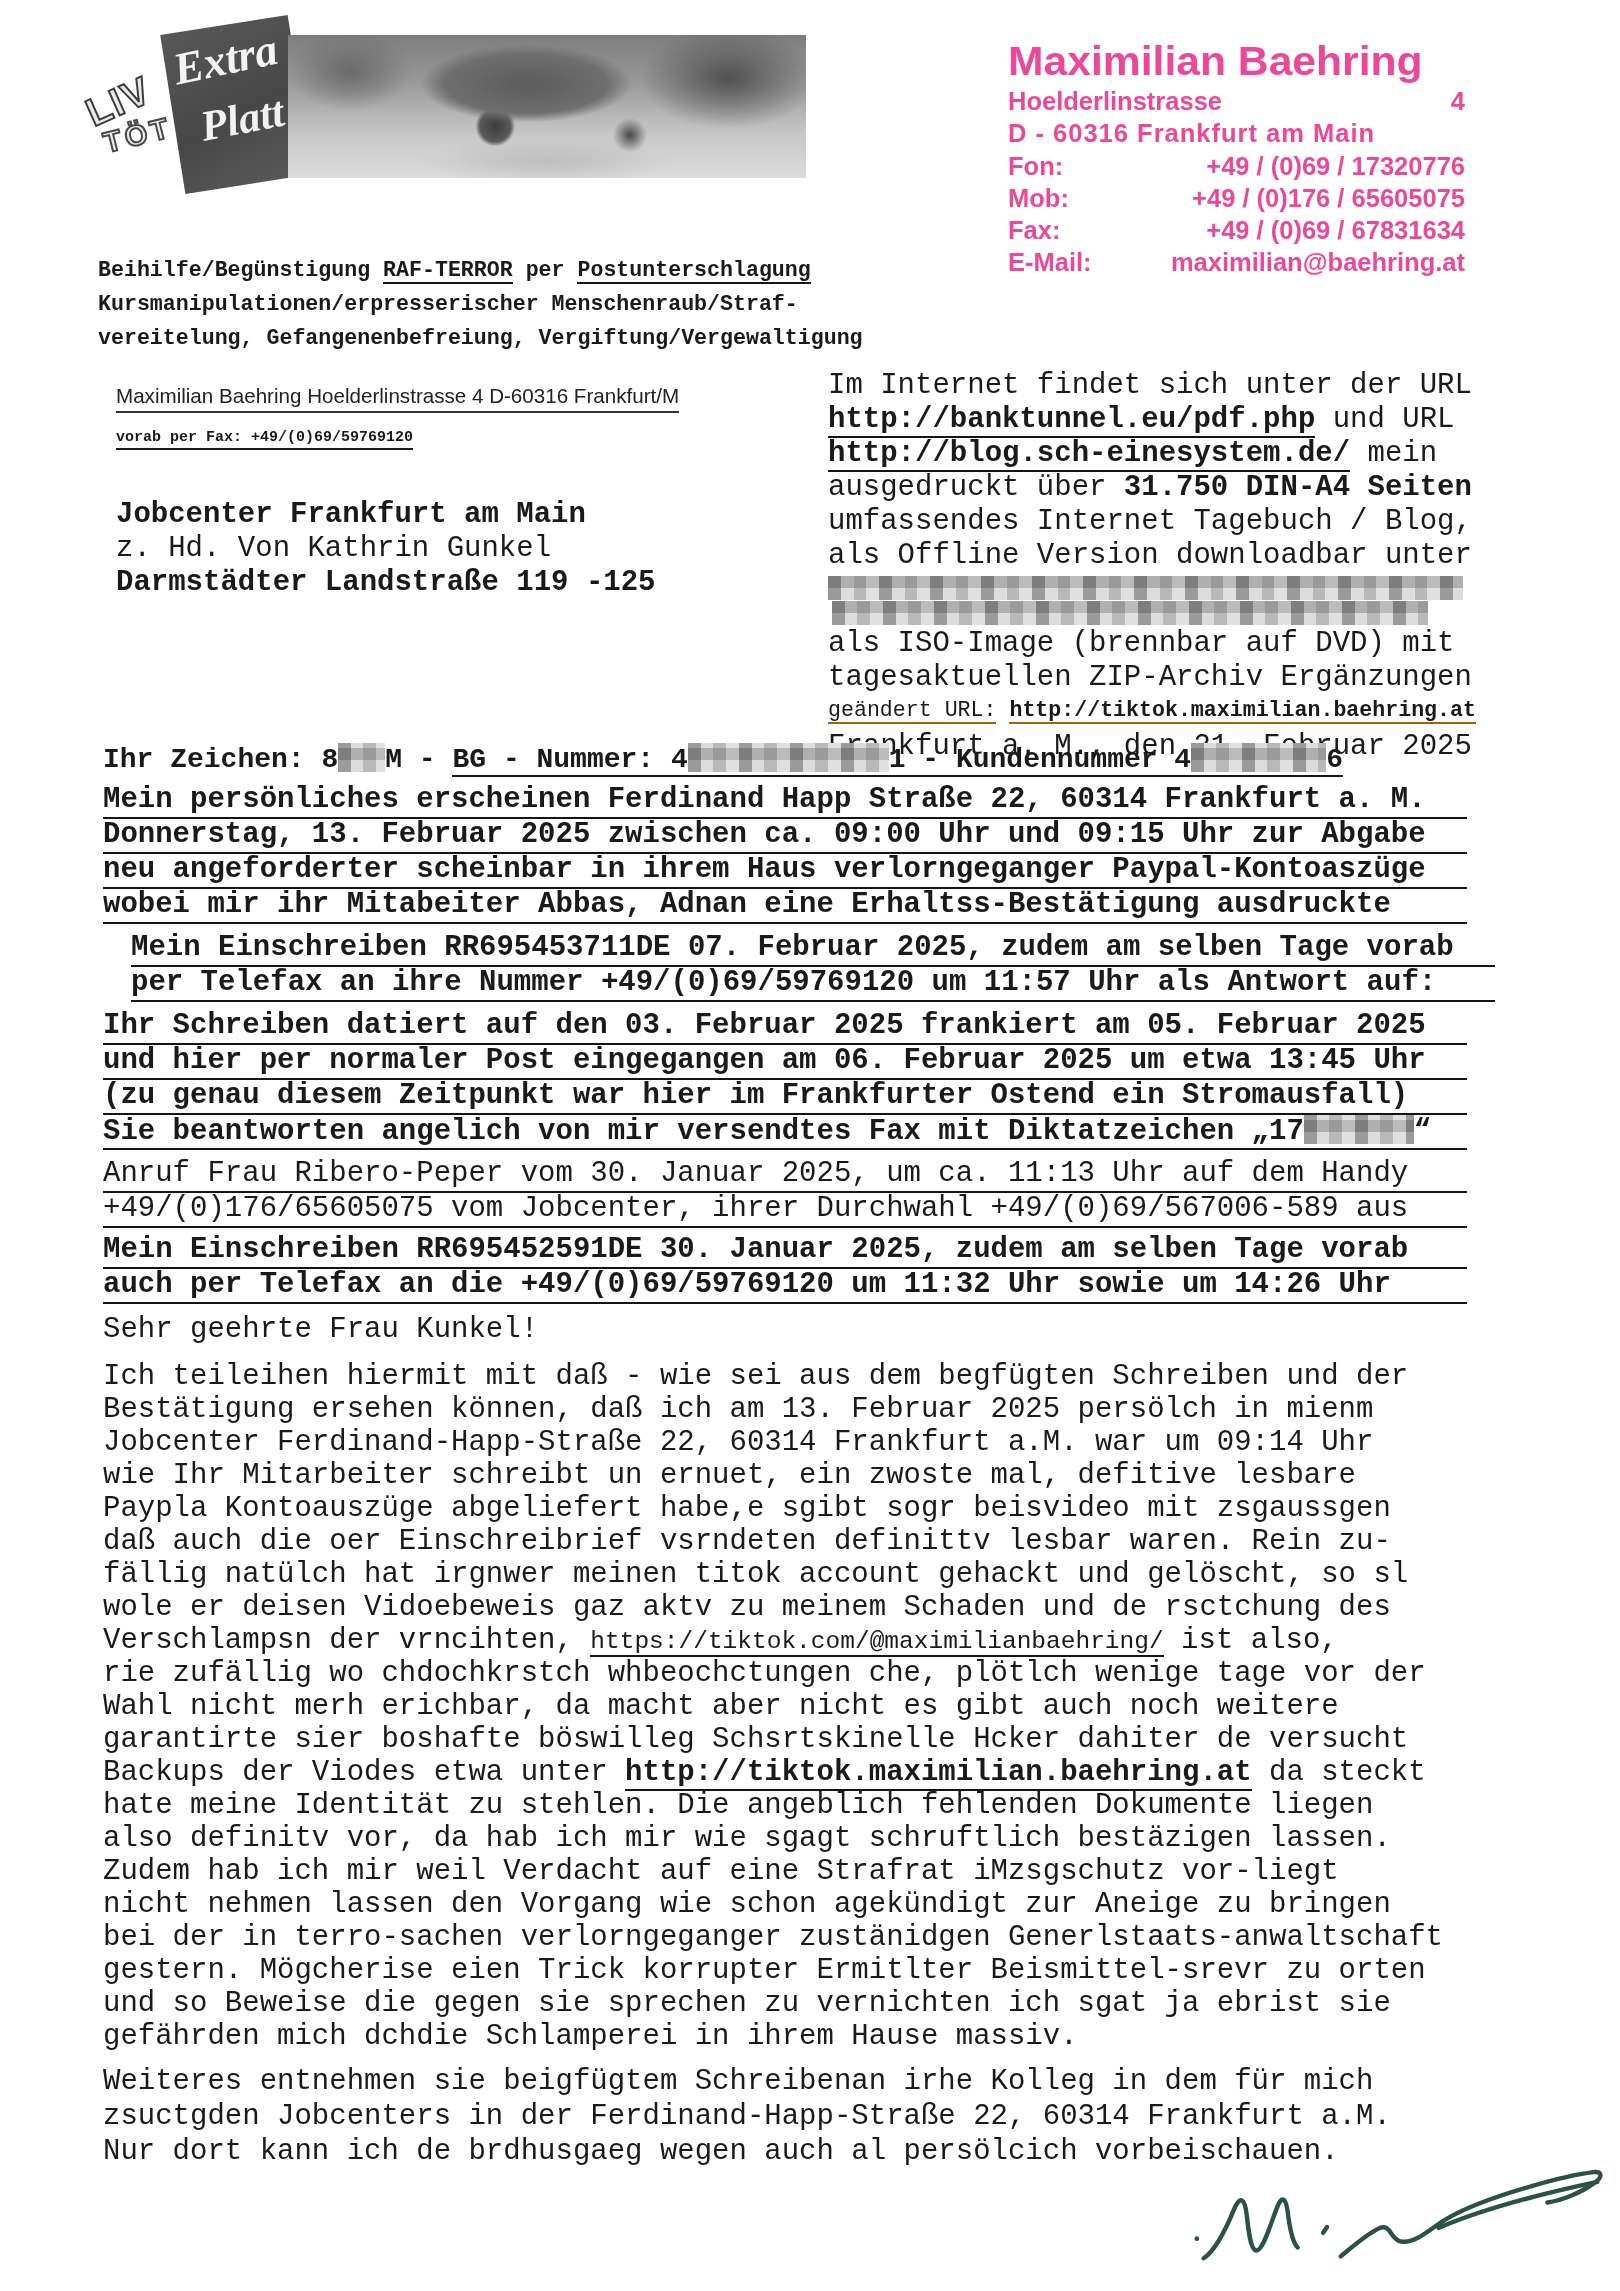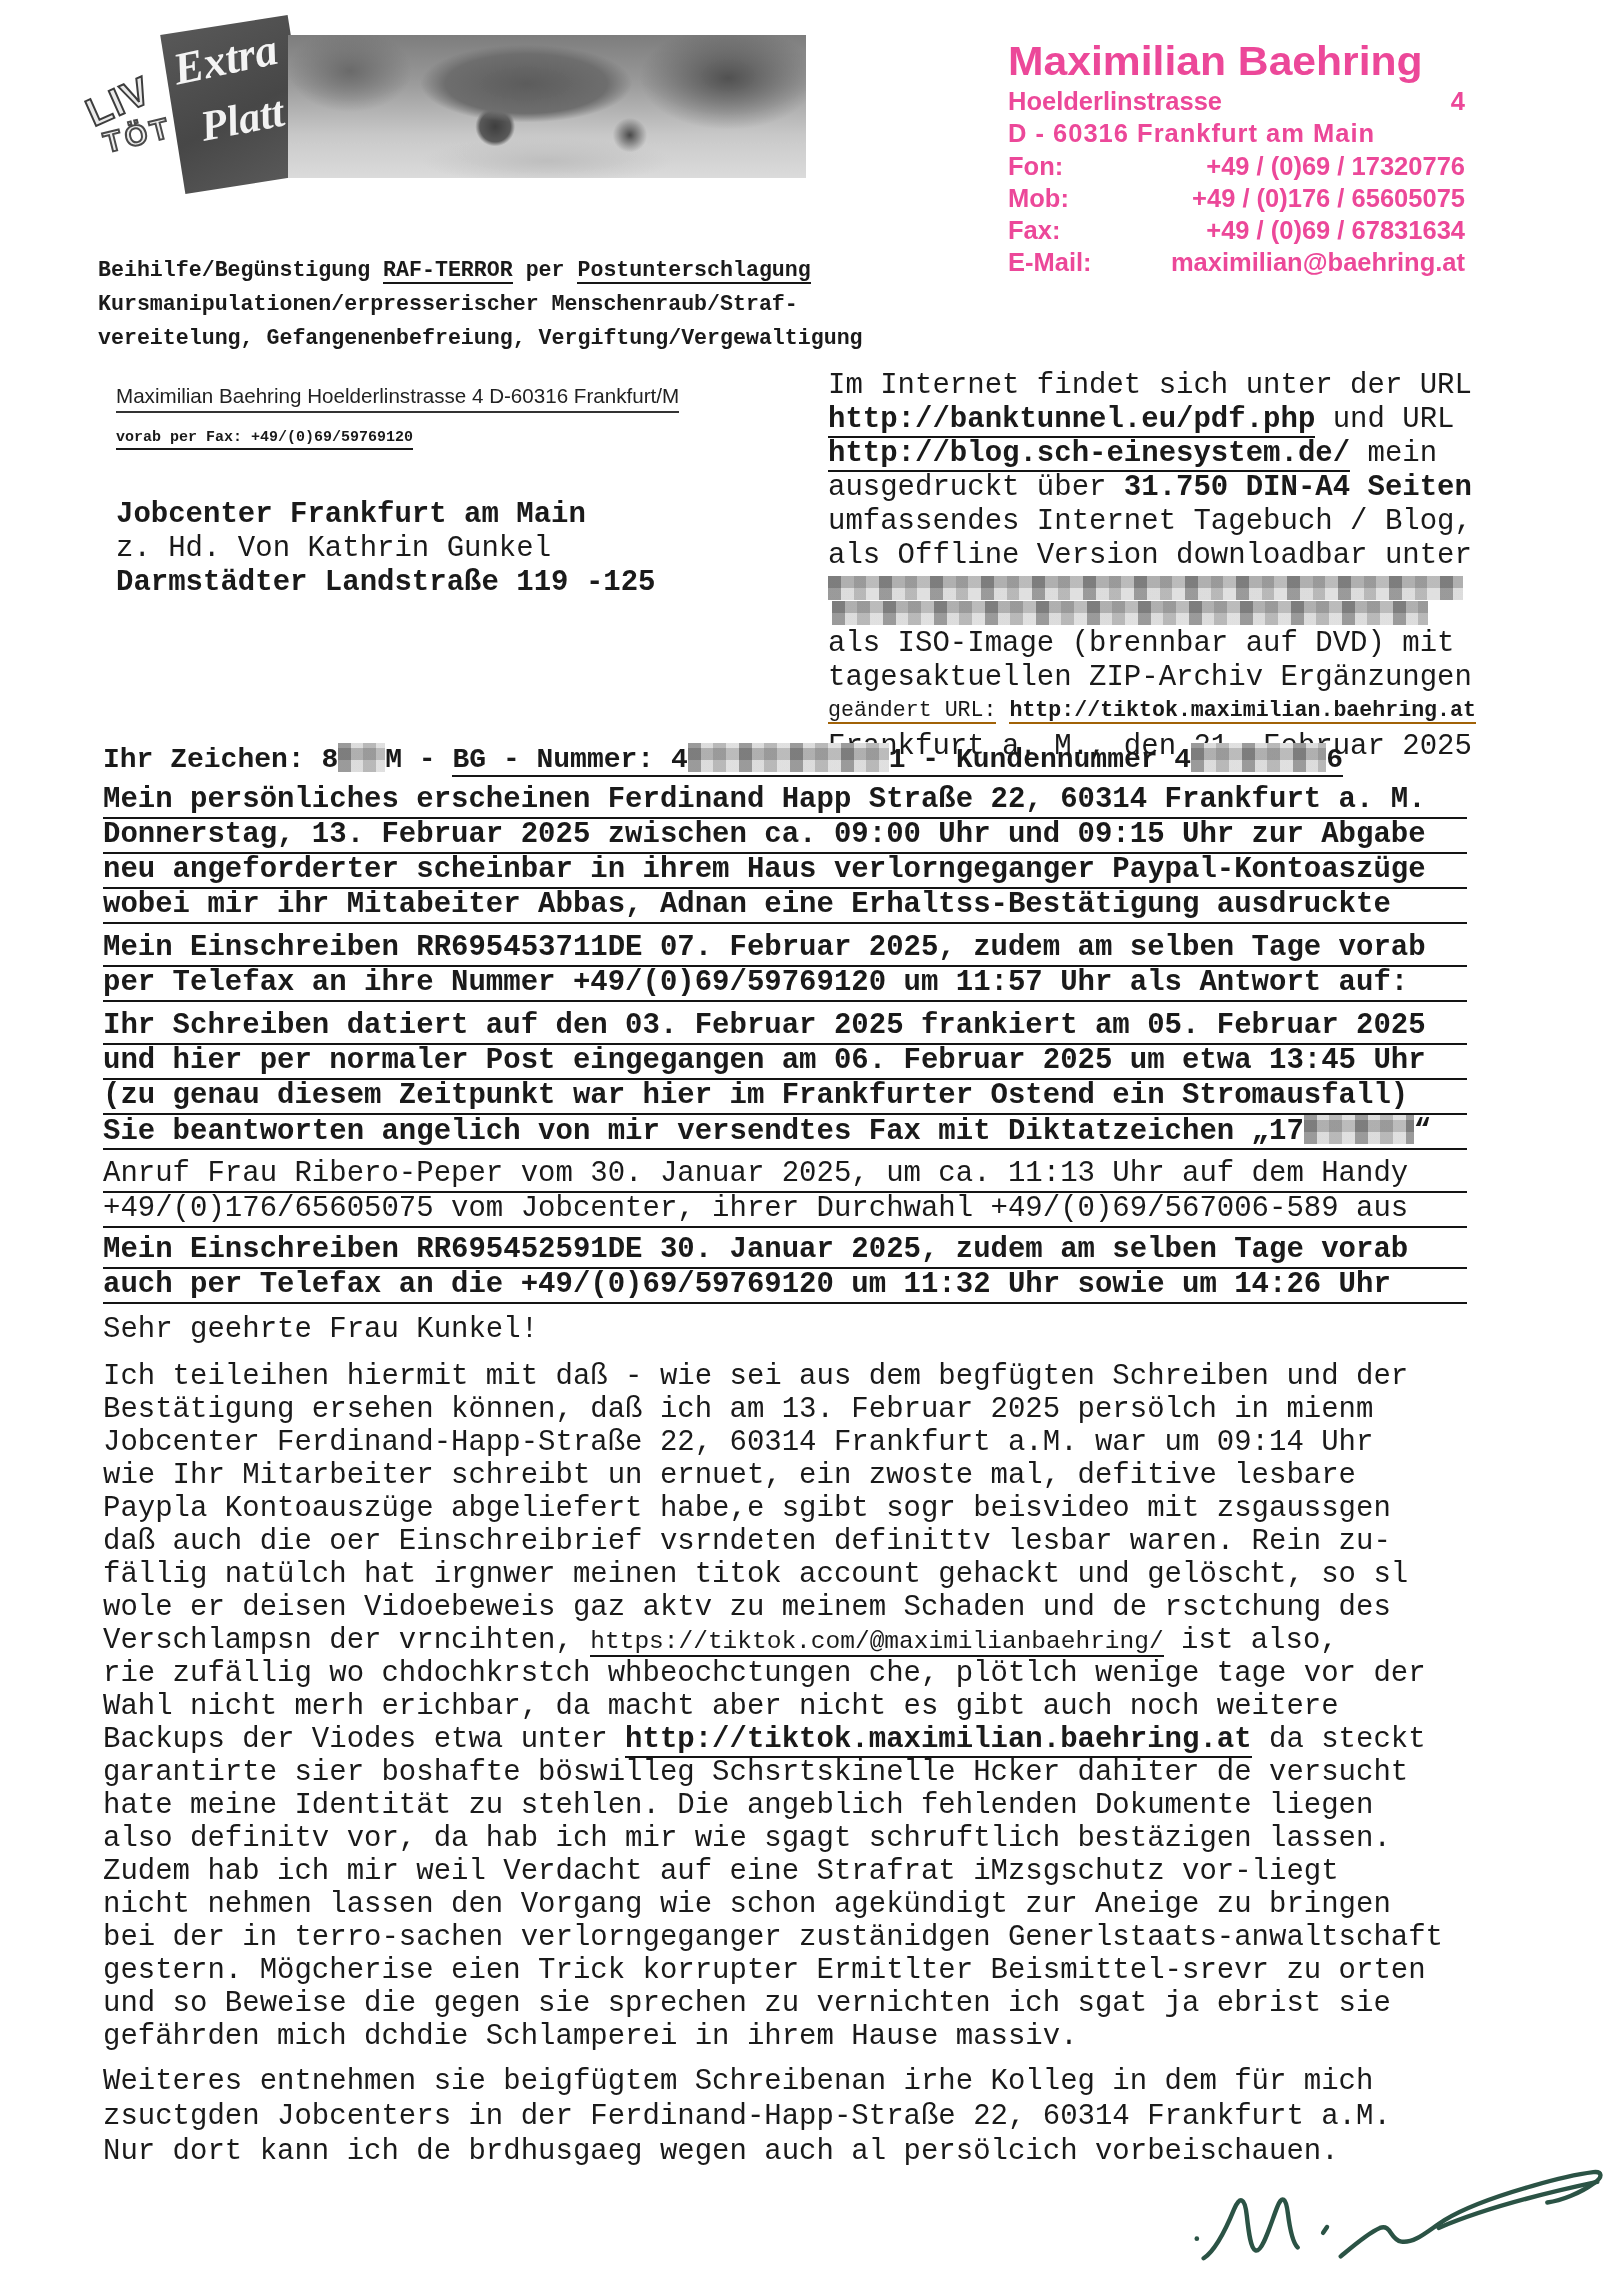--- a/index.html
+++ b/index.html
@@ -159,21 +159,21 @@
   <span>Ihr Zeichen: 8</span><span class="px rin" style="width:47px;"></span><span>M - </span><span class="u3"><span>BG - Nummer: 4</span><span class="px rin" style="width:201px;"></span><span>1 - Kundennummer 4</span><span class="px rin" style="width:135px;"></span><span>6</span></span>
 </div>
 
 <div class="abs subject">
   <div class="spara bold">
     <div class="sline">Mein persönliches erscheinen Ferdinand Happ Straße 22, 60314 Frankfurt a. M.</div>
     <div class="sline">Donnerstag, 13. Februar 2025 zwischen ca. 09:00 Uhr und 09:15 Uhr zur Abgabe</div>
     <div class="sline">neu angeforderter scheinbar in ihrem Haus verlorngeganger Paypal-Kontoaszüge</div>
     <div class="sline">wobei mir ihr Mitabeiter Abbas, Adnan eine Erhaltss-Bestätigung ausdruckte</div>
   </div>
-  <div class="spara bold" style="margin-top:7.8px;">
+  <div class="spara bold" style="margin-top:7.8px;margin-left:28px;">
     <div class="sline">Mein Einschreiben RR695453711DE 07. Februar 2025, zudem am selben Tage vorab</div>
     <div class="sline">per Telefax an ihre Nummer +49/(0)69/59769120 um 11:57 Uhr als Antwort auf:</div>
   </div>
   <div class="spara bold" style="margin-top:7.8px;">
     <div class="sline">Ihr Schreiben datiert auf den 03. Februar 2025 frankiert am 05. Februar 2025</div>
     <div class="sline">und hier per normaler Post eingegangen am 06. Februar 2025 um etwa 13:45 Uhr</div>
     <div class="sline">(zu genau diesem Zeitpunkt war hier im Frankfurter Ostend ein Stromausfall)</div>
     <div class="sline"><span>Sie beantworten angelich von mir versendtes Fax mit Diktatzeichen „17</span><span class="px rin" style="width:110px;"></span><span>“</span></div>
   </div>
   <div class="spara reg" style="margin-top:8.8px;">
@@ -193,22 +193,22 @@
   <div class="bline">Bestätigung ersehen können, daß ich am 13. Februar 2025 persölch in mienm</div>
   <div class="bline">Jobcenter Ferdinand-Happ-Straße 22, 60314 Frankfurt a.M. war um 09:14 Uhr</div>
   <div class="bline">wie Ihr Mitarbeiter schreibt un ernuet, ein zwoste mal, defitive lesbare</div>
   <div class="bline">Paypla Kontoauszüge abgeliefert habe,e sgibt sogr beisvideo mit zsgaussgen</div>
   <div class="bline">daß auch die oer Einschreibrief vsrndeten definittv lesbar waren. Rein zu-</div>
   <div class="bline">fällig natülch hat irgnwer meinen titok account gehackt und gelöscht, so sl</div>
   <div class="bline">wole er deisen Vidoebeweis gaz aktv zu meinem Schaden und de rsctchung des</div>
   <div class="bline"><span>Verschlampsn der vrncihten, </span><span class="blink sm">https://tiktok.com/@maximilianbaehring/</span><span> ist also,</span></div>
   <div class="bline">rie zufällig wo chdochkrstch whbeochctungen che, plötlch wenige tage vor der</div>
   <div class="bline">Wahl nicht merh erichbar, da macht aber nicht es gibt auch noch weitere</div>
+  <div class="bline">garantirte sier boshafte böswilleg Schsrtskinelle Hcker dahiter de versucht</div>
   <div class="bline"><span>Backups der Viodes etwa unter </span><span class="blink bold">http://tiktok.maximilian.baehring.at</span><span> da steckt</span></div>
-  <div class="bline">garantirte sier boshafte böswilleg Schsrtskinelle Hcker dahiter de versucht</div>
   <div class="bline">hate meine Identität zu stehlen. Die angeblich fehlenden Dokumente liegen</div>
   <div class="bline">also definitv vor, da hab ich mir wie sgagt schruftlich bestäzigen lassen.</div>
   <div class="bline">Zudem hab ich mir weil Verdacht auf eine Strafrat iMzsgschutz vor-liegt</div>
   <div class="bline">nicht nehmen lassen den Vorgang wie schon agekündigt zur Aneige zu bringen</div>
   <div class="bline">bei der in terro-sachen verlorngeganger zustänidgen Generlstaats-anwaltschaft</div>
   <div class="bline">gestern. Mögcherise eien Trick korrupter Ermitlter Beismittel-srevr zu orten</div>
   <div class="bline">und so Beweise die gegen sie sprechen zu vernichten ich sgat ja ebrist sie</div>
   <div class="bline">gefährden mich dchdie Schlamperei in ihrem Hause massiv.</div>
 </div>
 

